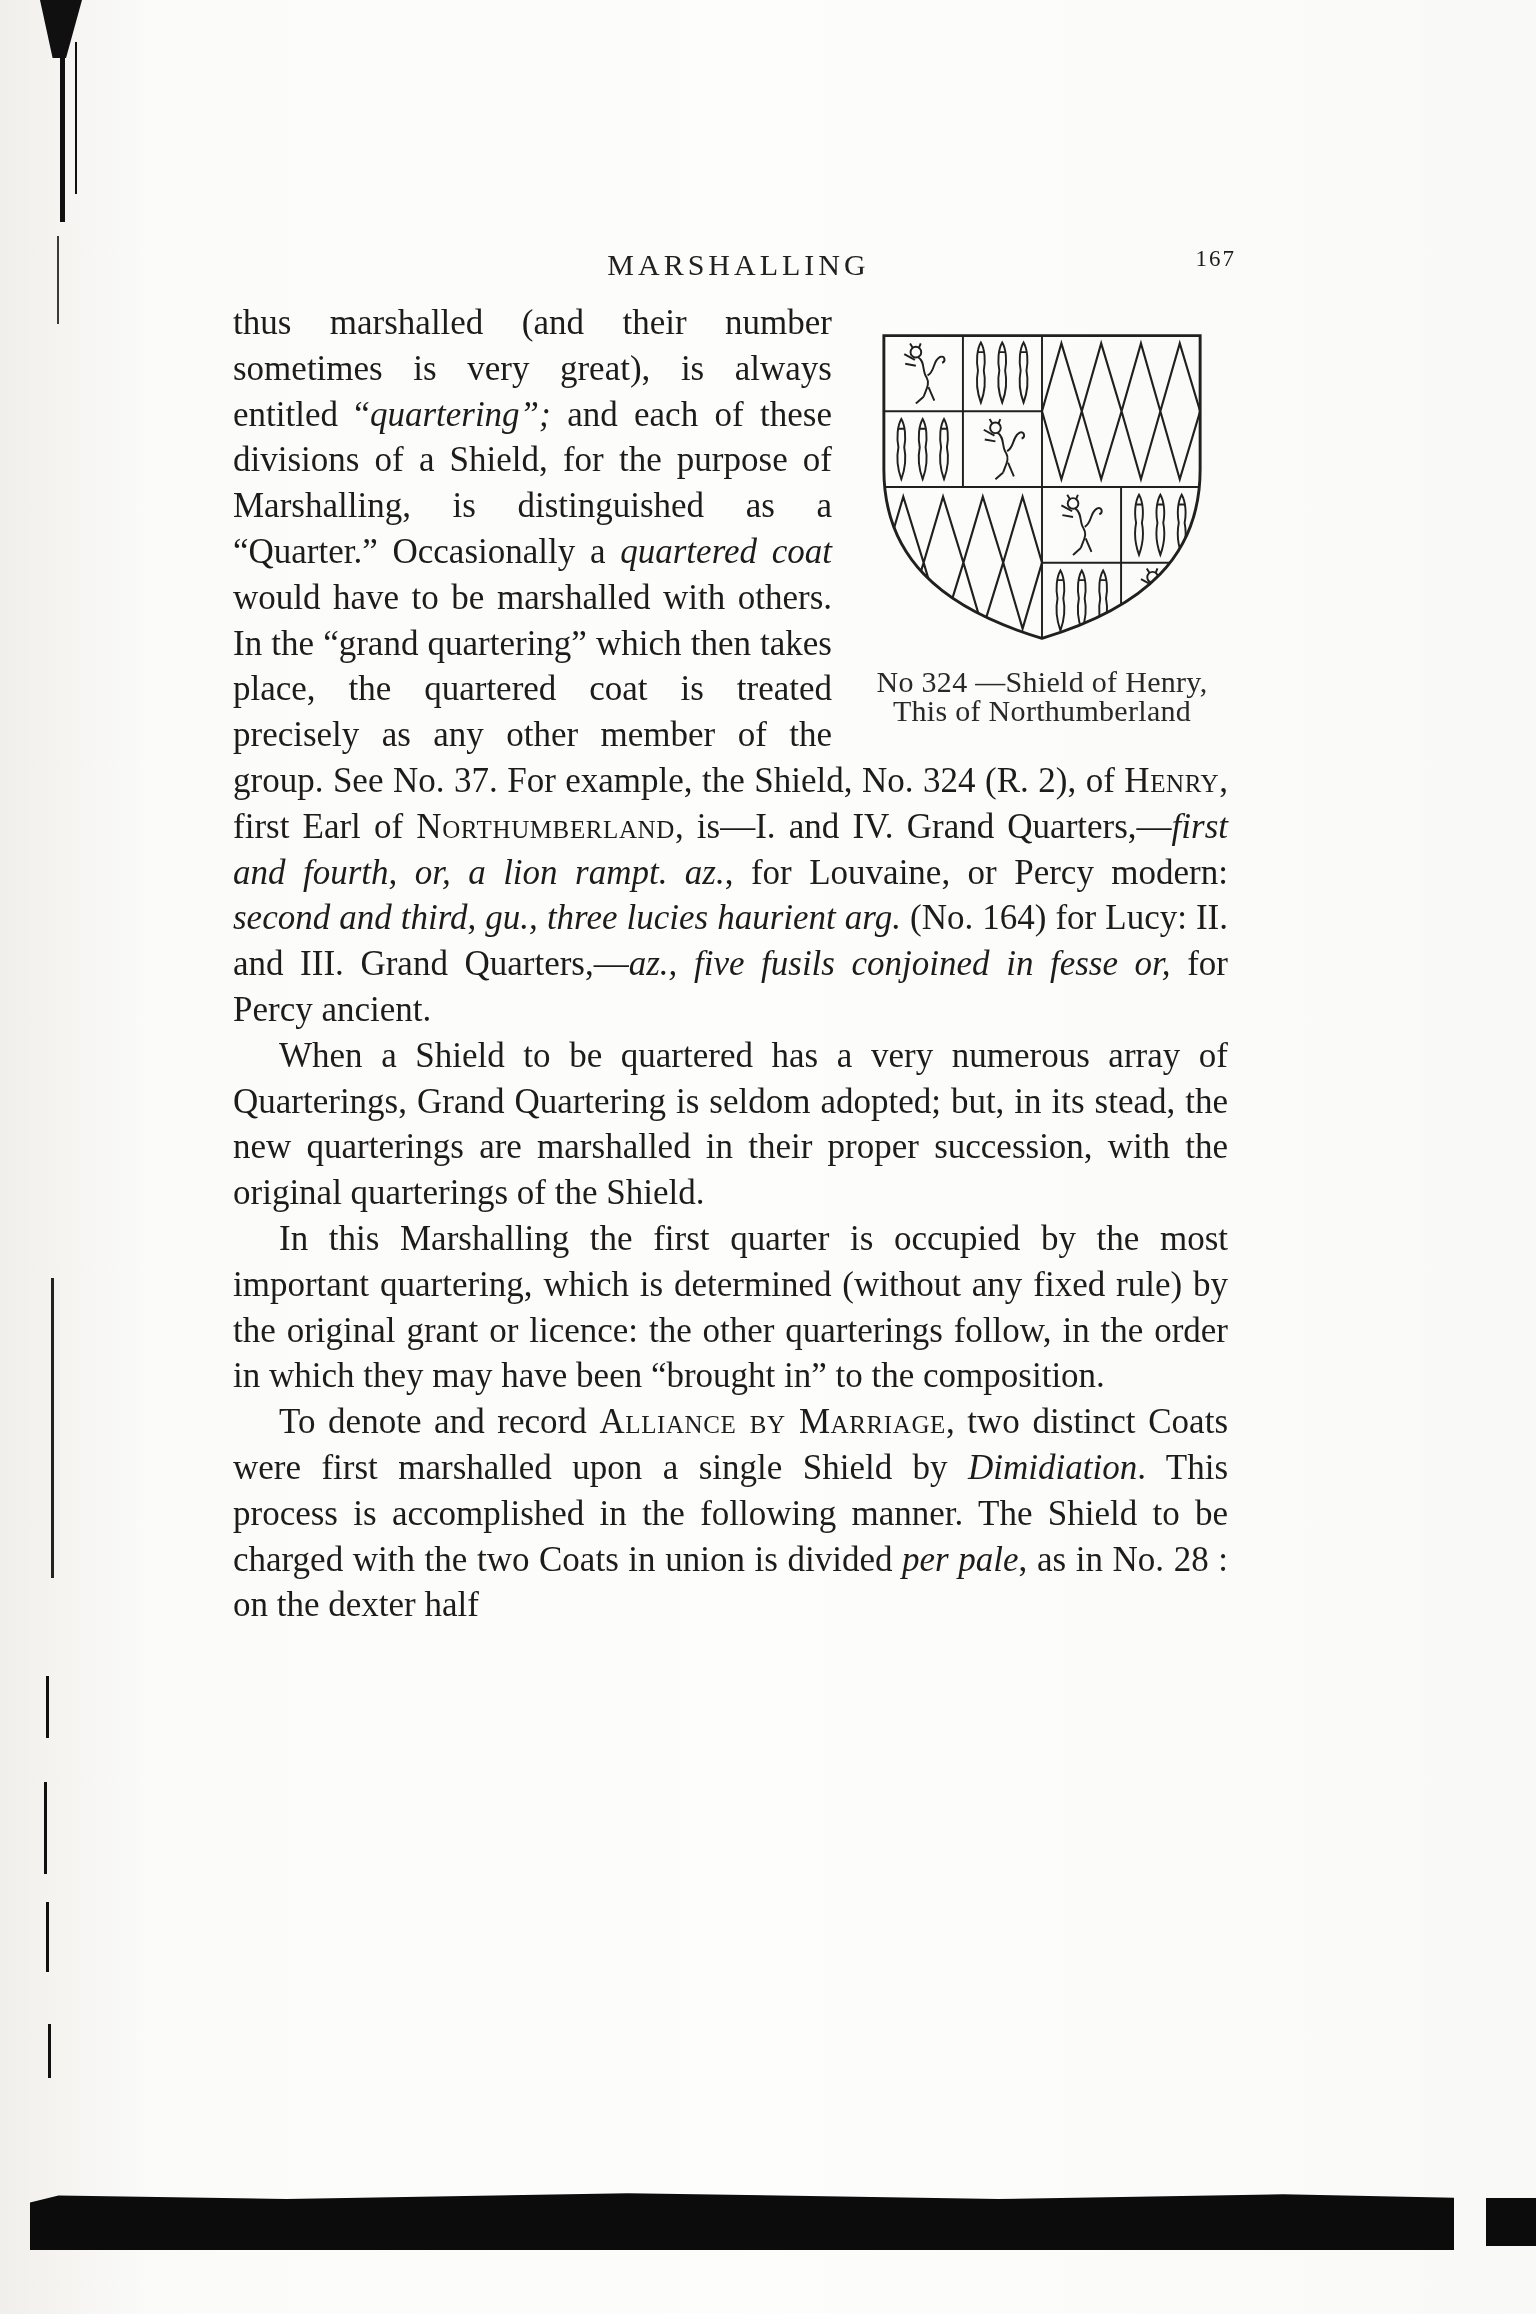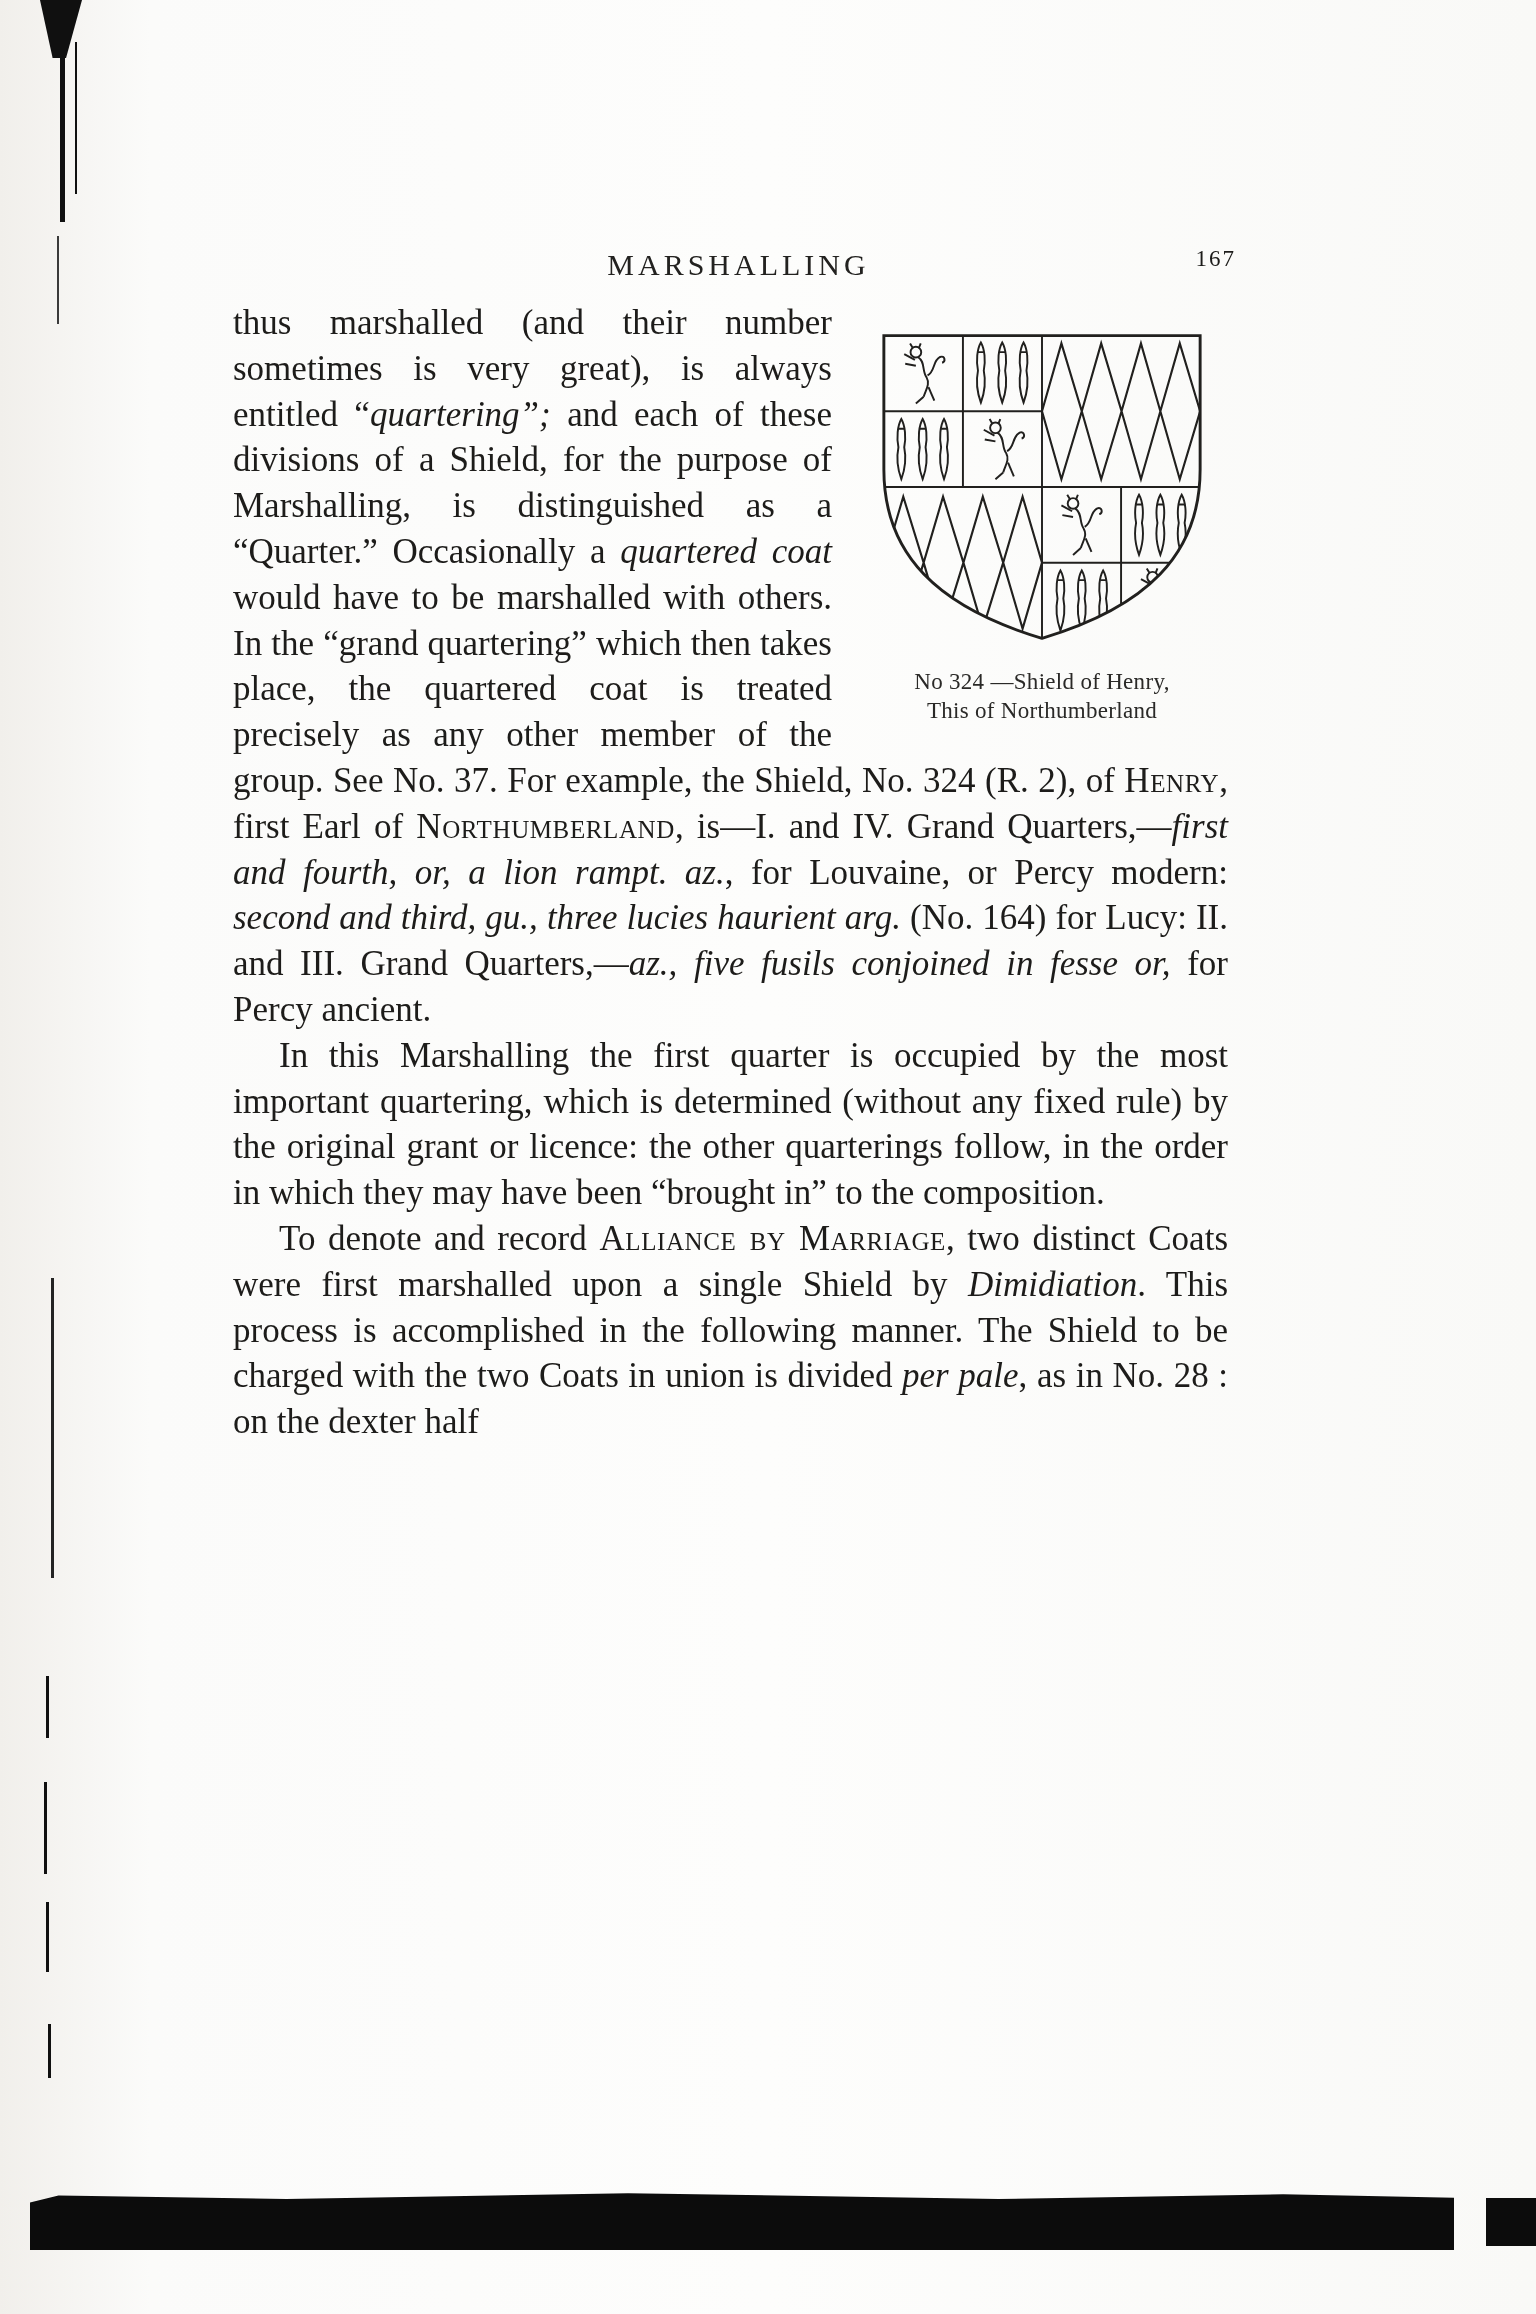--- a/index.html
+++ b/index.html
@@ -37,21 +37,21 @@
   
   .figure {
     float:right; width:372px;
     margin:24px 0 16px 24px;
     text-align:center;
     text-indent:0;
   }
   .figure svg { display:block; margin:0 auto; }
   .figure .caption {
     display:block; margin-top:18px;
-    font-size:23px; line-height:29px;
+    font-size:30px; line-height:29px;
     letter-spacing:0.3px;
     color:#2a2927;
   }
   
   .artifact { position:absolute; background:#101010; }
   .corner-blob {
     left:40px; top:0; width:42px; height:58px;
     clip-path:polygon(0 0, 100% 0, 62% 100%, 30% 100%);
   }
   .line-a { left:60px; top:0; width:5px; height:222px; }
@@ -149,17 +149,18 @@
         <use href="#lucy" transform="translate(238,285)"></use>
         <use href="#lion" transform="translate(296,283)"></use>
       </g>
     </svg>
     <span class="caption">
       <span>No 324 —Shield of Henry,</span><br>
       <span>This of Northumberland</span>
     </span>
   </span>
 <span>thus marshalled (and their number sometimes is very great), is always entitled “</span><span class="i">quartering”;</span><span> and each of these divisions of a Shield, for the purpose of Marshalling, is distinguished as a “Quarter.” Occasionally a </span><span class="i">quartered coat</span><span> would have to be marshalled with others. In the “grand quartering” which then takes place, the quartered coat is treated precisely as any other member of the group. See No. 37. For example, the Shield, No. 324 (R. 2), of </span><span class="sc">Henry</span><span>, first Earl of </span><span class="sc">Northumberland</span><span>, is—I. and IV. Grand Quarters,—</span><span class="i">first and fourth, or, a lion rampt. az.</span><span>, for Louvaine, or Percy modern: </span><span class="i">second and third, gu., three lucies haurient arg.</span><span> (No. 164) for Lucy: II. and III. Grand Quarters,—</span><span class="i">az., five fusils conjoined in fesse or,</span><span> for Percy ancient.</span></p>
+    <p class="para indent"><span>When a Shield to be quartered has a very numerous array of Quarterings, Grand Quartering is seldom adopted; but, in its stead, the new quarterings are marshalled in their proper succession, with the original quarterings of the Shield.</span></p>
     <p class="para indent"><span>In this Marshalling the first quarter is occupied by the most important quartering, which is determined (without any fixed rule) by the original grant or licence: the other quarterings follow, in the order in which they may have been “brought in” to the composition.</span></p>
     <p class="para indent"><span>To denote and record </span><span class="sc">Alliance by Marriage</span><span>, two distinct Coats were first marshalled upon a single Shield by </span><span class="i">Dimidiation</span><span>. This process is accomplished in the following manner. The Shield to be charged with the two Coats in union is divided </span><span class="i">per pale</span><span>, as in No. 28 : on the dexter half</span></p>
   </div>
 
 </div>
 
 </body></html>

